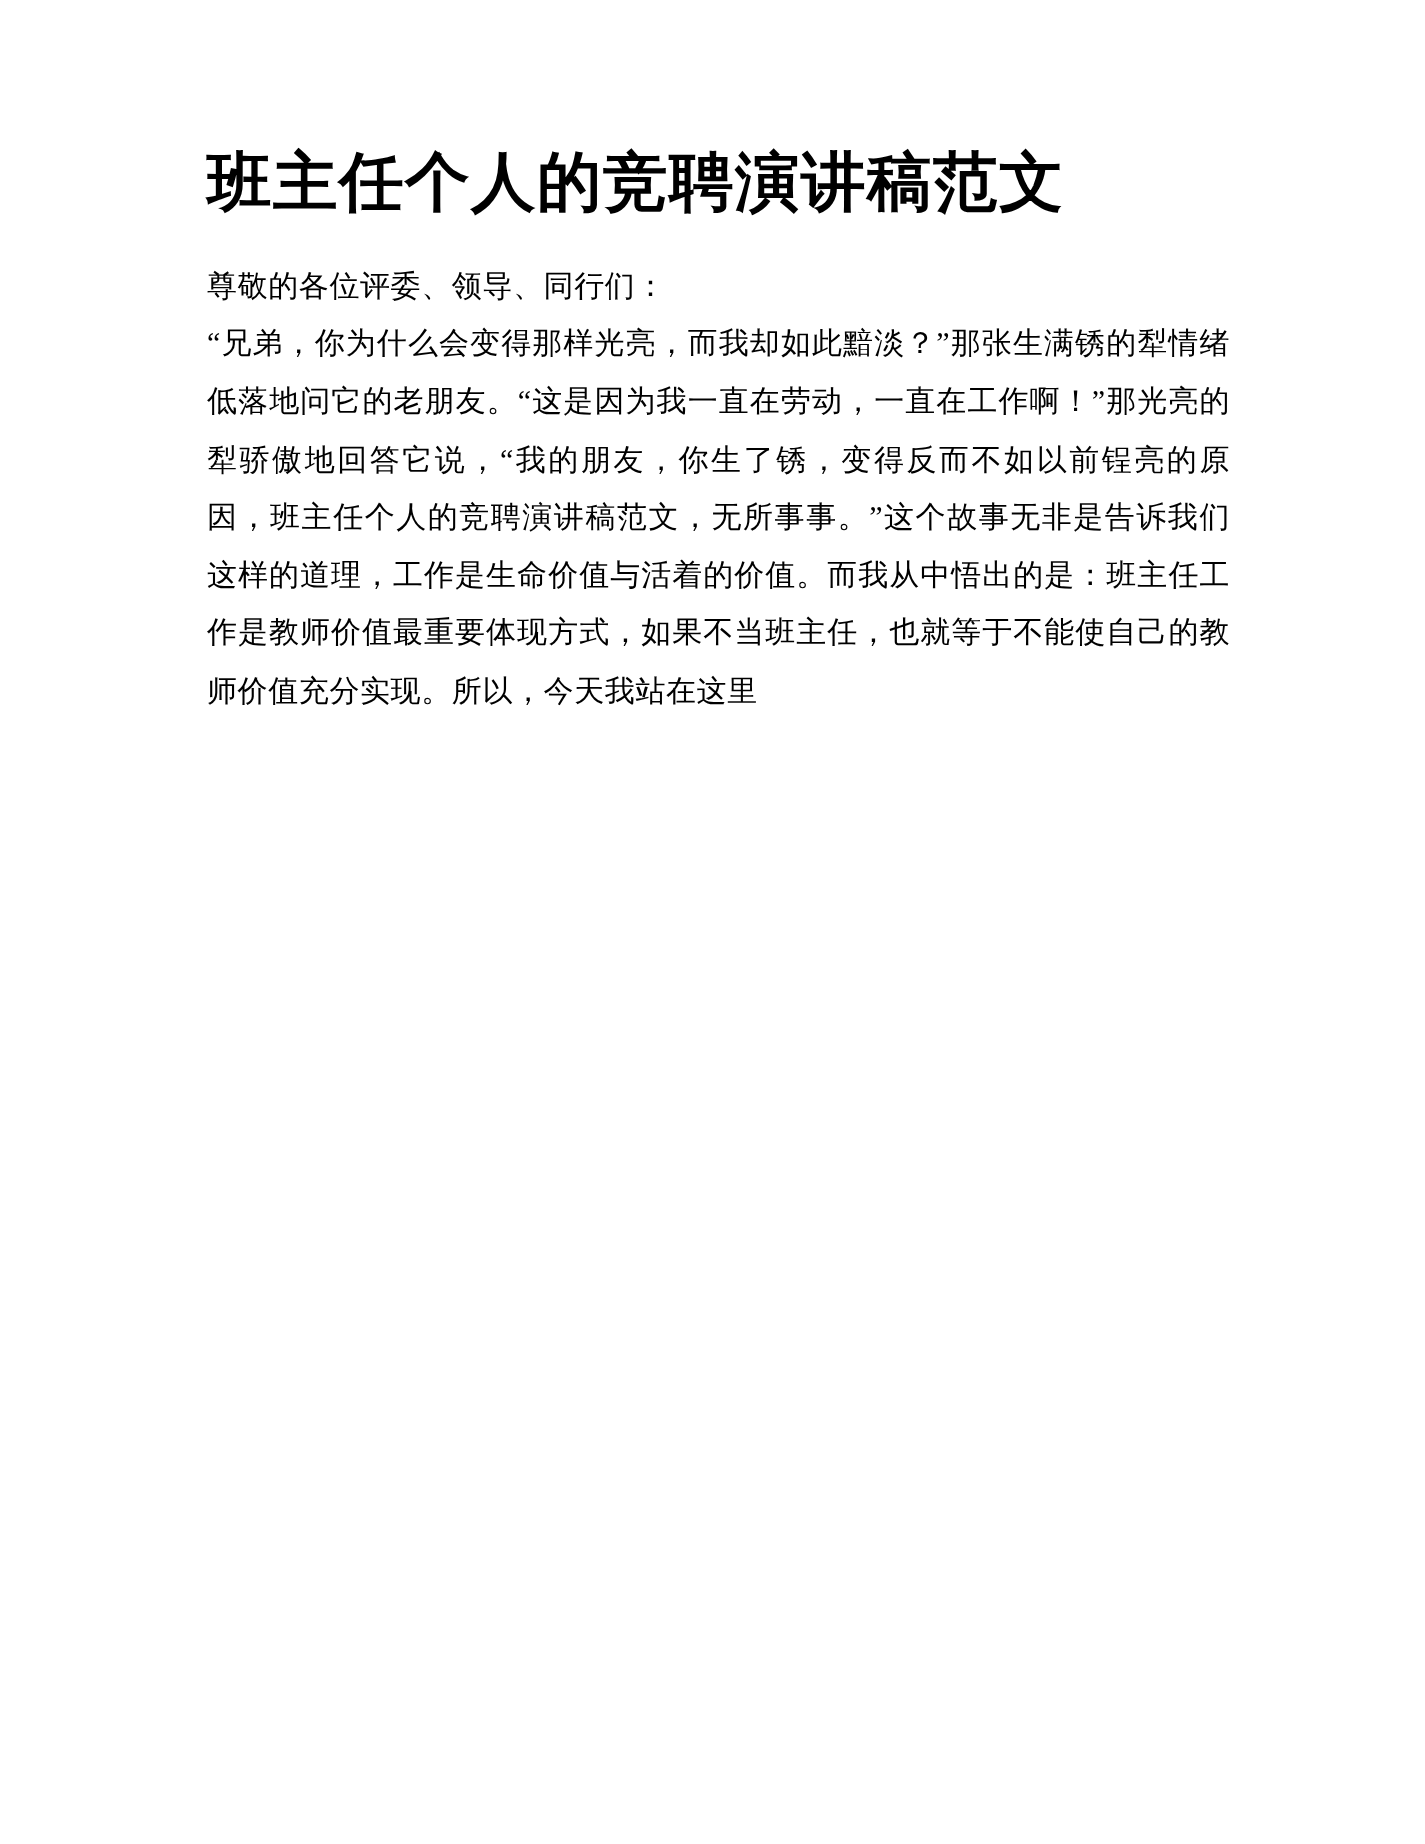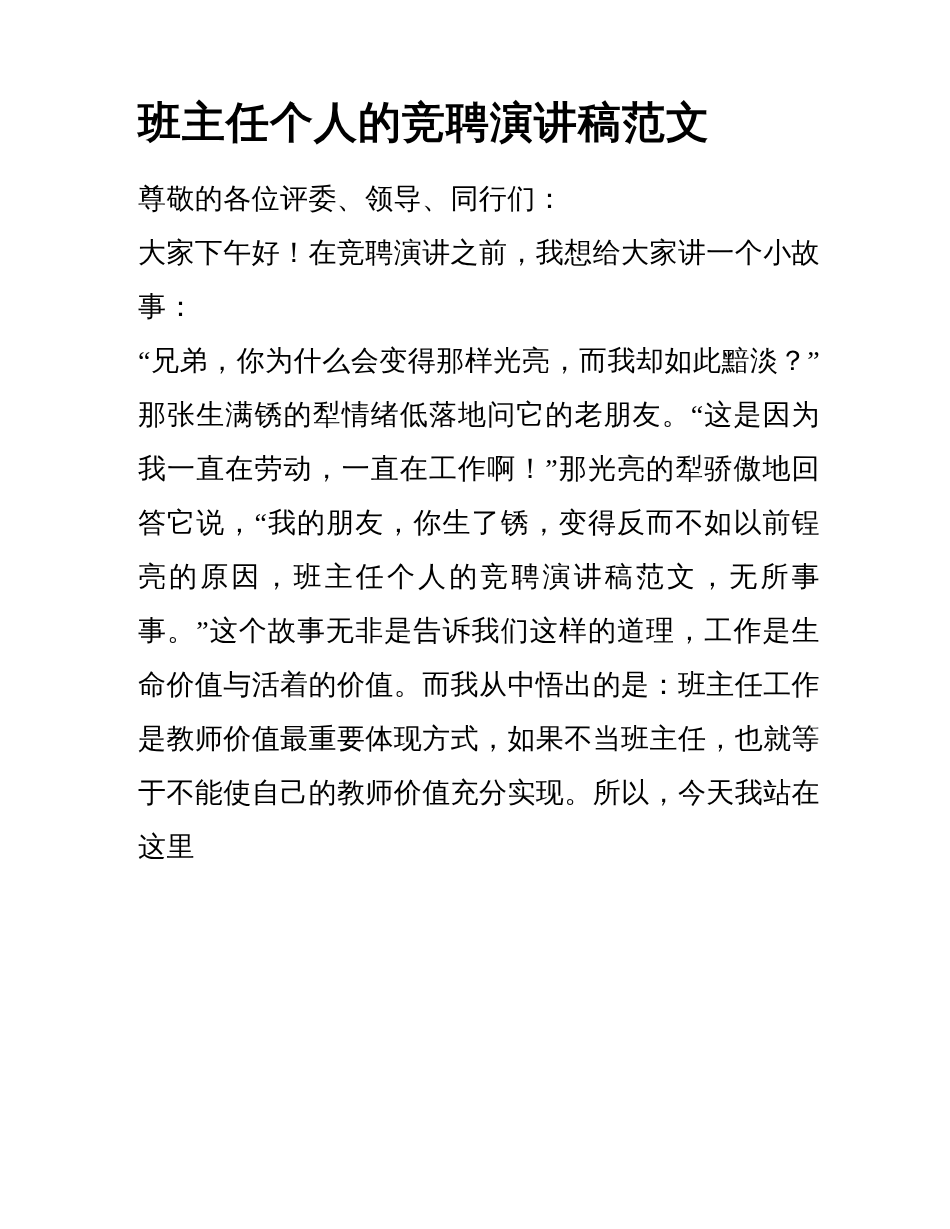--- a/index.html
+++ b/index.html
@@ -25,37 +25,36 @@
   .doc-title {
     font-family: "DejaVu Serif", "Liberation Serif", serif;
     font-size: 43px;
     font-weight: 700;
     line-height: 1.25;
     letter-spacing: 1px;
     margin: 0 0 22px 0;
     white-space: nowrap;
   }
   .body-text {
-    font-size: 28px;
+    font-size: 20px;
     line-height: 1.93;
     text-align: justify;
     text-justify: inter-ideograph;
     letter-spacing: 0.4px;
   }
   .para {
     margin: 0;
     text-indent: 0;
   }
   .para + .para {
     margin-top: 0;
   }
 </style>
 </head>
 <body>
 
 <div class="page">
   <h1 class="doc-title">班主任个人的竞聘演讲稿范文</h1>
   <div class="body-text">
     <p class="para">尊敬的各位评委、领导、同行们：</p>
-    <p class="para">大家下午好！在竞聘演讲之前，我想给大家讲一个小故事：</p>
     <p class="para">“兄弟，你为什么会变得那样光亮，而我却如此黯淡？”那张生满锈的犁情绪低落地问它的老朋友。“这是因为我一直在劳动，一直在工作啊！”那光亮的犁骄傲地回答它说，“我的朋友，你生了锈，变得反而不如以前锃亮的原因，班主任个人的竞聘演讲稿范文，无所事事。”这个故事无非是告诉我们这样的道理，工作是生命价值与活着的价值。而我从中悟出的是：班主任工作是教师价值最重要体现方式，如果不当班主任，也就等于不能使自己的教师价值充分实现。所以，今天我站在这里</p>
   </div>
 </div>
 
 </body></html>

